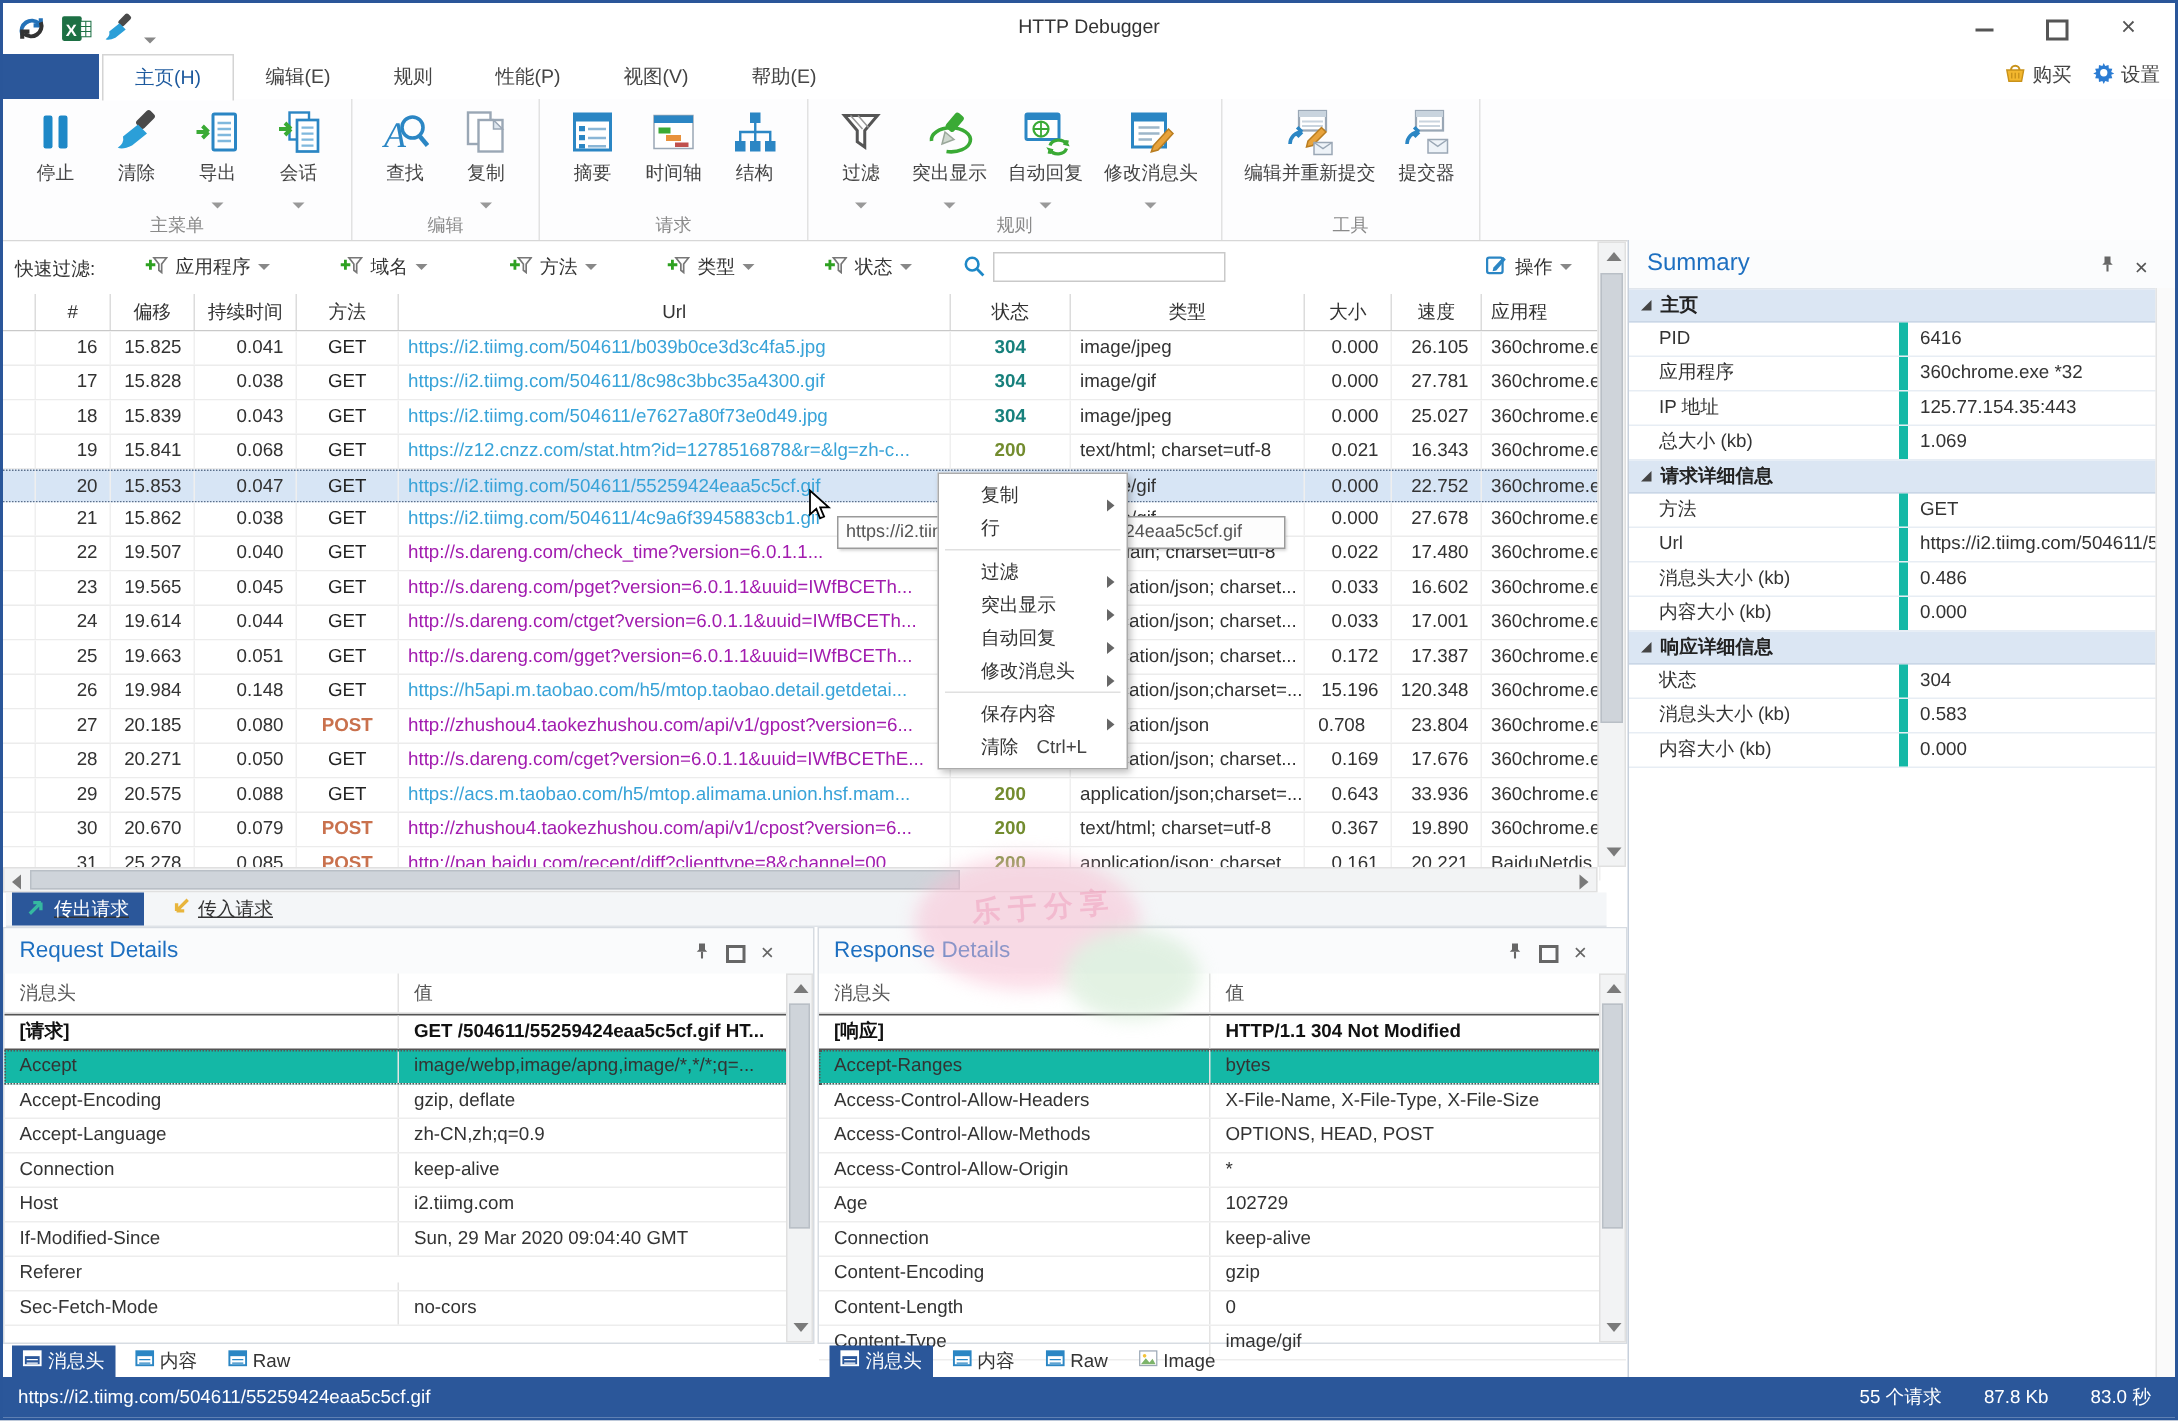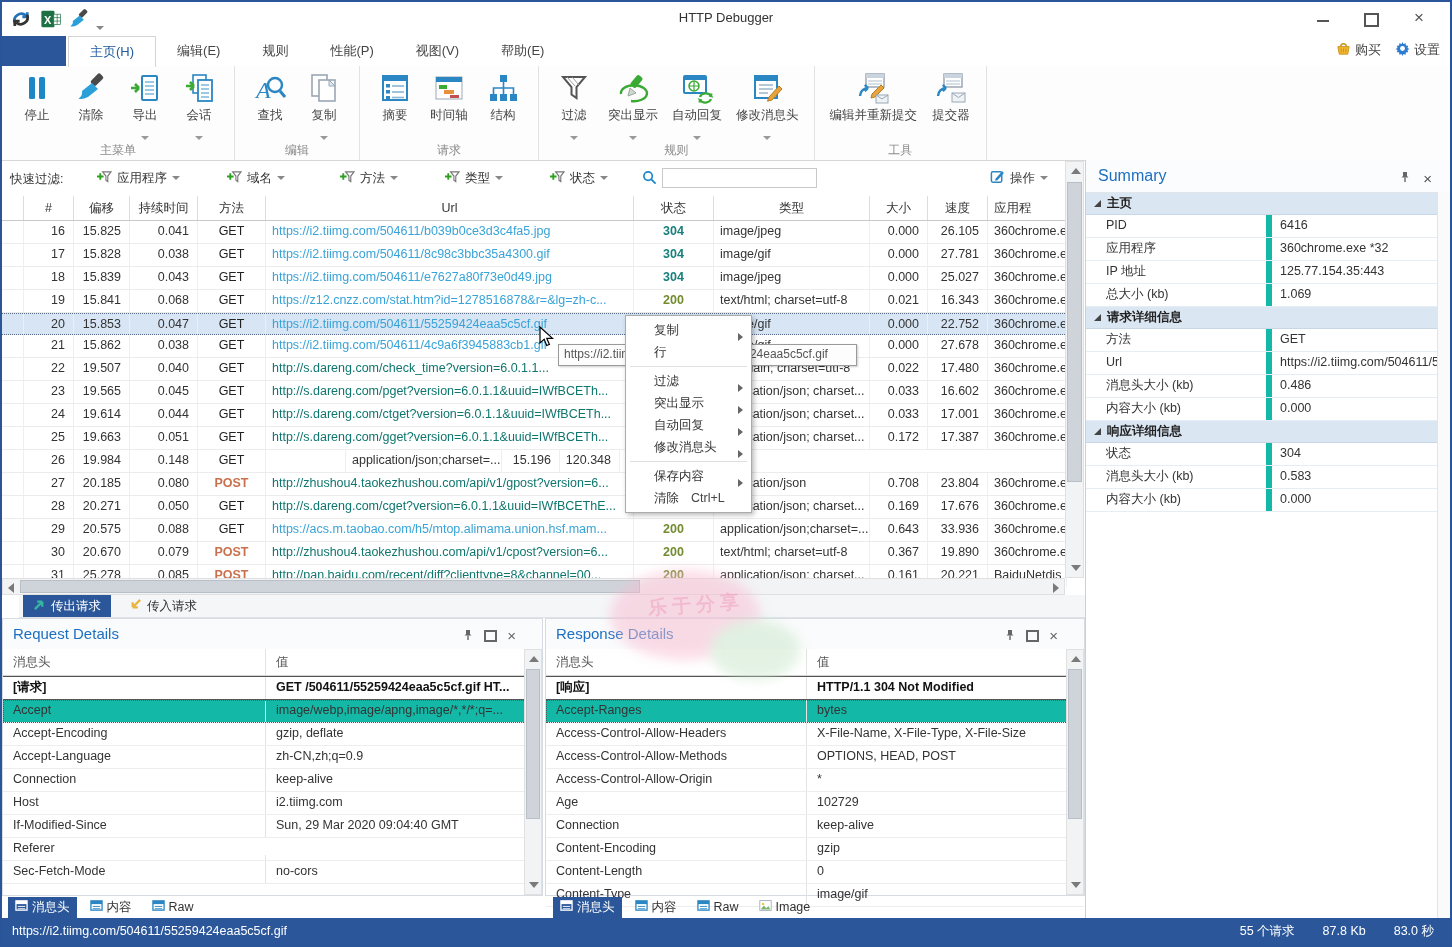--- a/index.html
+++ b/index.html
@@ -49,29 +49,29 @@
   #grid{position:absolute;left:2px;top:196px;width:1063px;}
   .ghead{display:flex;height:24px;border-bottom:1px solid #c9c9c9;background:#fff;}
   .ghead .gc{font-size:12.5px;color:#333;line-height:24px;border-right:1px solid #dcdcdc;}
   .grow{display:flex;height:22px;border-bottom:1px solid #ececec;background:#fff;}
   .grow.sel{background:#d7e5f5;border-top:1px dotted #5b6f8a;border-bottom:1px dotted #5b6f8a;height:20px;}
   .gc{box-sizing:border-box;overflow:hidden;white-space:nowrap;flex:none;font-size:12.5px;line-height:21px;border-right:1px solid #efefef;}
   .gc.num{text-align:right;padding-right:8px;}
   .gc.ctr{text-align:center;}
   .gc.lft{padding-left:6px;}
   .gc.url{padding-left:6px;}
-  .u-https{color:var(--link);} .u-http{color:#0f766e;}
+  .u-https{color:var(--link);} .u-http{color:#a21caf;}
   .m-post{color:var(--post);font-weight:bold;} .m-get{color:#222;}
   .s-304{color:var(--s304);font-weight:bold;} .s-200{color:var(--s200);font-weight:bold;}
   
   .sb{position:absolute;background:#f2f3f4;border:1px solid #e0e0e0;box-sizing:border-box;}
   .sb-thumb{position:absolute;background:#cfd4da;border:1px solid #b9bfc6;box-sizing:border-box;}
   .sb-tri{position:absolute;width:0;height:0;}
   
-  #stream-tabs{position:absolute;left:19px;top:595px;width:1063px;height:22px;background:#f4f6f8;border-bottom:1px solid #dfe3e8;display:flex;gap:8px;padding-left:4px;}
+  #stream-tabs{position:absolute;left:4px;top:595px;width:1063px;height:22px;background:#f4f6f8;border-bottom:1px solid #dfe3e8;display:flex;gap:8px;padding-left:4px;text-decoration:underline;}
   .stab{display:flex;align-items:center;gap:5px;padding:0 10px;font-size:12.5px;height:22px;color:#333;}
   .stab.active{background:var(--accent);color:#fff;}
   .stab svg{width:13px;height:13px;}
   
   .panel{position:absolute;top:618px;height:278px;background:#fff;border:1px solid #d7dce2;box-sizing:border-box;}
   .ptitle{height:30px;line-height:30px;font-size:15px;color:#1d6fc0;padding-left:10px;background:#fafbfc;}
   .picons{position:absolute;right:26px;top:8px;display:flex;gap:10px;align-items:center;color:#666;}
   .picons .pmax{width:9px;height:8px;border:2px solid #666;}
   .picons .pclose{font-size:15px;line-height:12px;color:#666;}
   .picons svg{width:12px;height:12px;}
@@ -552,36 +552,37 @@
         <div class="gc num" style="width: 58px;">0.172</div>
         <div class="gc num" style="width: 60px;">17.387</div>
         <div class="gc lft" style="width: 79px;">360chrome.e</div>
       </div>
       <div class="grow">
         <div class="gc gut" style="width: 22px;"></div>
         <div class="gc num" style="width: 50px;">26</div>
         <div class="gc num" style="width: 56px;">19.984</div>
         <div class="gc num" style="width: 68px;">0.148</div>
         <div class="gc ctr m-get" style="width: 68px;">GET</div>
+        <div class="gc url u-https" style="width: 368px;">https://h5api.m.taobao.com/h5/mtop.taobao.detail.getdetai...</div>
         <div class="gc ctr" style="width: 80px;"></div>
         <div class="gc lft" style="width: 156px;">application/json;charset=...</div>
         <div class="gc num" style="width: 58px;">15.196</div>
         <div class="gc num" style="width: 60px;">120.348</div>
         <div class="gc lft" style="width: 79px;">360chrome.e</div>
       </div>
       <div class="grow">
         <div class="gc gut" style="width: 22px;"></div>
         <div class="gc num" style="width: 50px;">27</div>
         <div class="gc num" style="width: 56px;">20.185</div>
         <div class="gc num" style="width: 68px;">0.080</div>
         <div class="gc ctr m-post" style="width: 68px;">POST</div>
         <div class="gc url u-http" style="width: 368px;">http://zhushou4.taokezhushou.com/api/v1/gpost?version=6...</div>
         <div class="gc ctr" style="width: 80px;"></div>
         <div class="gc lft" style="width: 156px;">application/json</div>
-        <div class="gc num" style="width: 58px;">0.708</div>
+        <div class="gc num" style="width: 58px; text-align: center;">0.708</div>
         <div class="gc num" style="width: 60px;">23.804</div>
         <div class="gc lft" style="width: 79px;">360chrome.e</div>
       </div>
       <div class="grow">
         <div class="gc gut" style="width: 22px;"></div>
         <div class="gc num" style="width: 50px;">28</div>
         <div class="gc num" style="width: 56px;">20.271</div>
         <div class="gc num" style="width: 68px;">0.050</div>
         <div class="gc ctr m-get" style="width: 68px;">GET</div>
         <div class="gc url u-http" style="width: 368px;">http://s.dareng.com/cget?version=6.0.1.1&amp;uuid=IWfBCEThE...</div>

